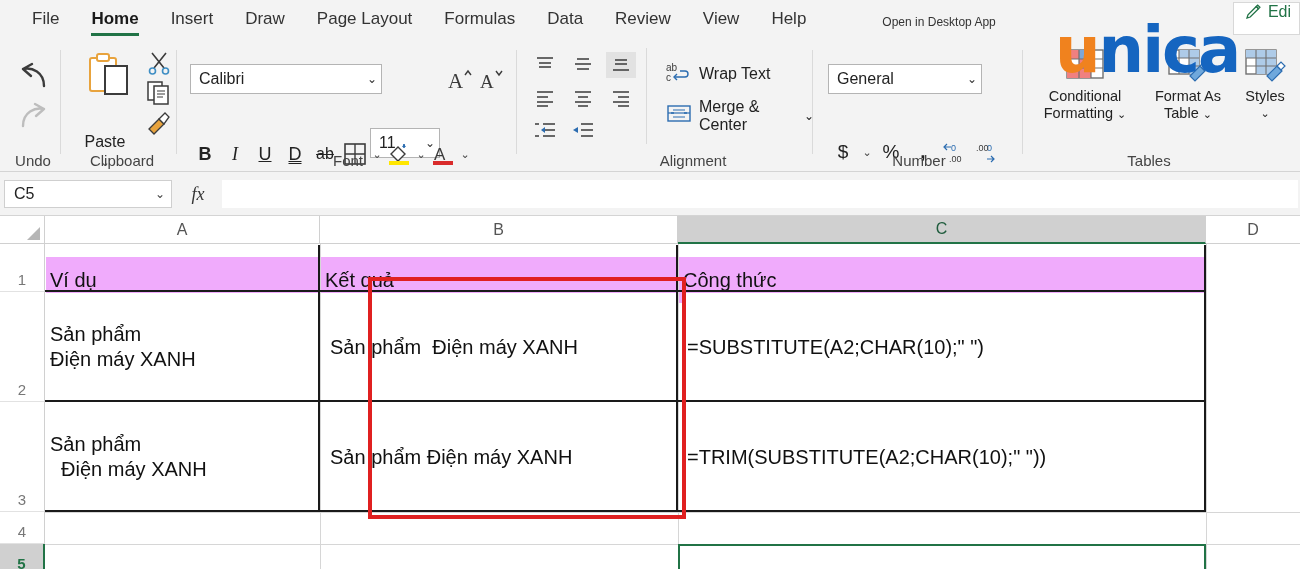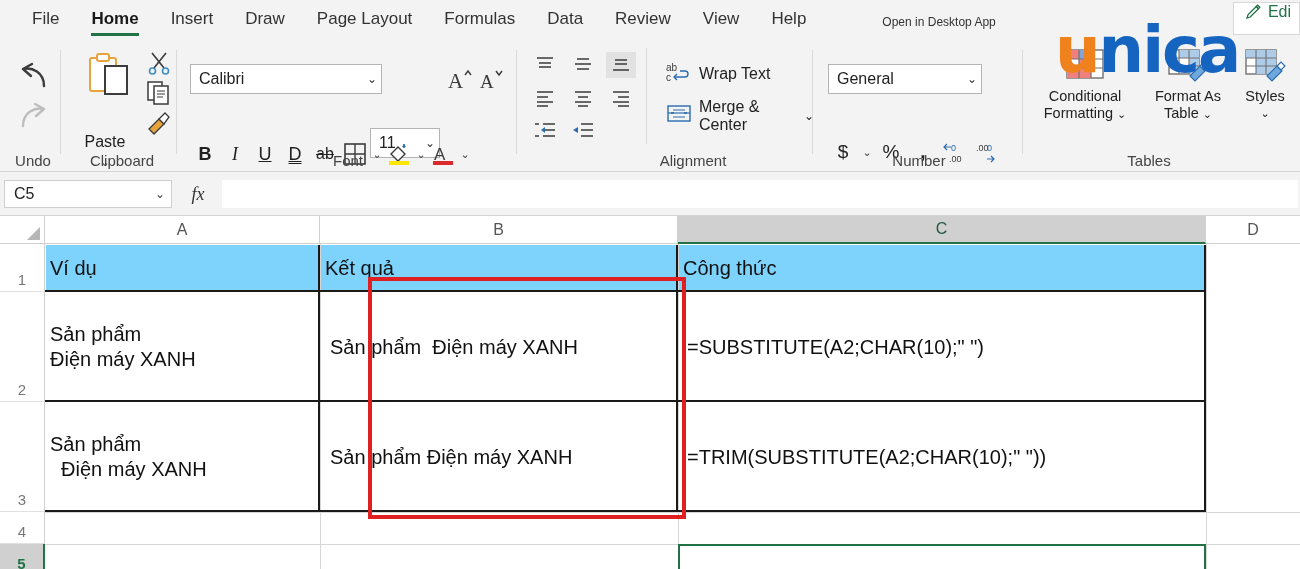--- a/index.html
+++ b/index.html
@@ -141,21 +141,21 @@
   }
   .rh.sel{ background:#d0d0d0; color:#217346; font-weight:bold; border-right:2px solid #217346; }
 
   .cell{
     position:absolute; background:#fff; overflow:hidden;
     font-family:"Liberation Sans", sans-serif;
     font-size:20px; color:#111; line-height:25px;
     display:flex; align-items:center;
     white-space:pre; padding-left:4px; cursor:cell;
   }
-  .cell.hdr{ background:#7dd3fc; }
+  .cell.hdr{ background:#f0abfc;margin-top:12px; }
 
   .vline{ position:absolute; width:1px; background:#d6d6d6; }
   .hline{ position:absolute; height:1px; background:#d6d6d6; }
   .bline{ position:absolute; background:#1a1a1a; }
 
   .redbox{
     position:absolute; border:4px solid #e02020; pointer-events:none;
   }
   .selbox{
     position:absolute; border:2px solid #217346; pointer-events:none;

